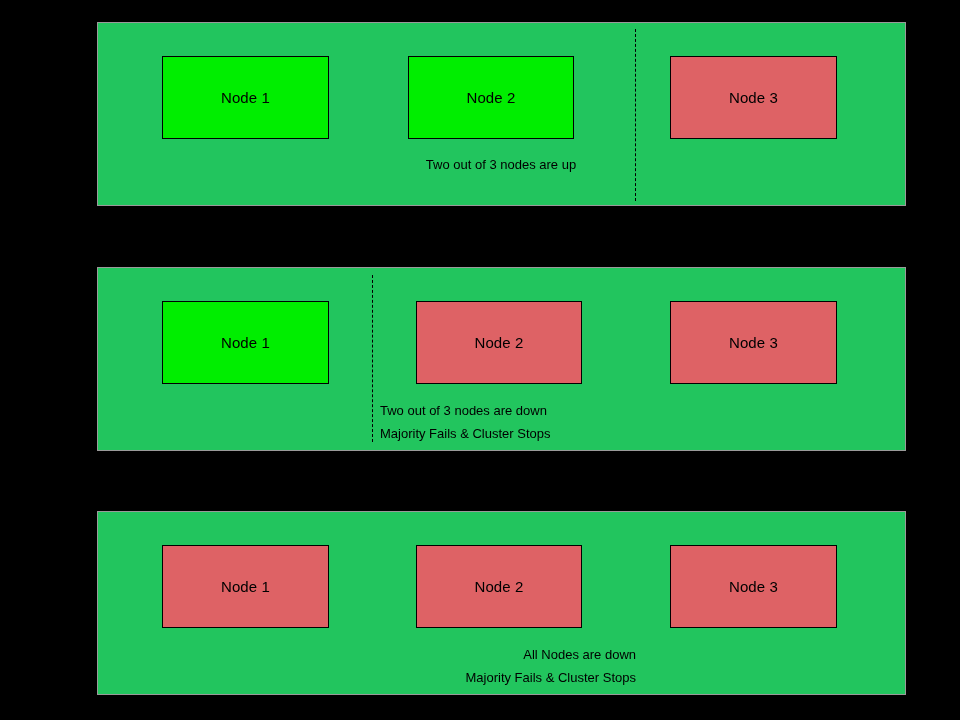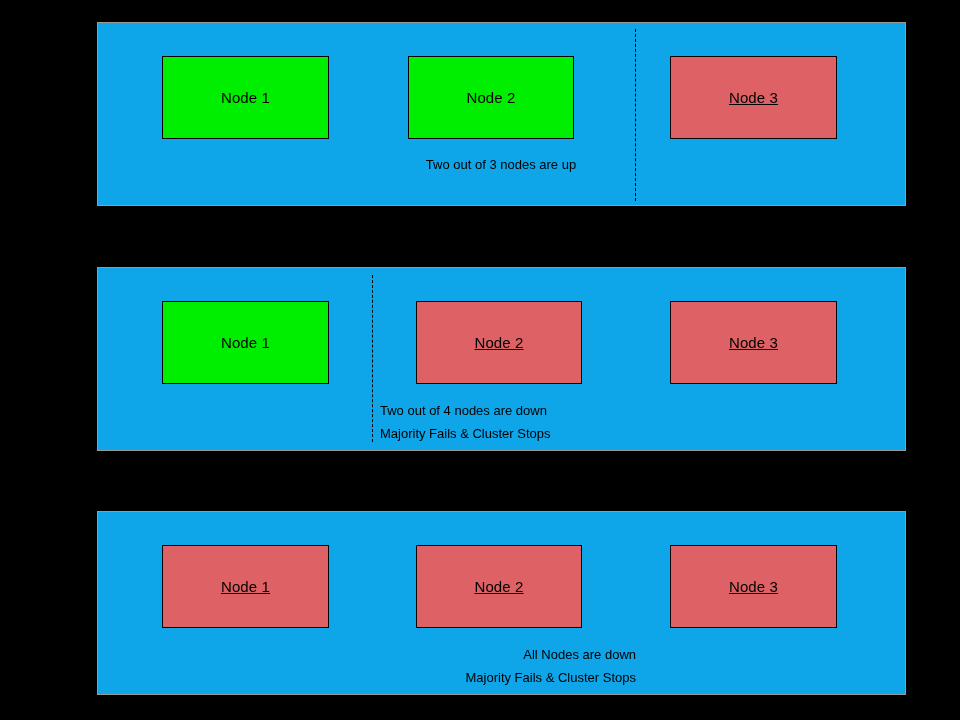--- a/index.html
+++ b/index.html
@@ -10,36 +10,36 @@
   body {
     width: 960px;
     height: 720px;
     position: relative;
     overflow: hidden;
     font-family: "Liberation Sans", sans-serif;
   }
 
   .panel {
     position: absolute;
-    background: #0ea5e9;
+    background: #22c55e;
     border: 1px solid #9a9a9a;
     box-sizing: border-box;
     overflow: hidden;
   }
 
   .node-box {
     position: absolute;
     border: 1.5px solid #000000;
     box-sizing: border-box;
     display: flex;
     align-items: center;
     justify-content: center;
   }
   .node-box.up   { background: #00EE00; }
-  .node-box.down { background: #DE6265; text-decoration: underline; }
+  .node-box.down { background: #DE6265; }
 
   .node-label {
     font-family: "Liberation Sans", sans-serif;
     font-size: 15px;
     color: #000000;
     line-height: 1;
     letter-spacing: 0.1px;
   }
 
   .divider {
@@ -115,21 +115,21 @@
 
   <div class="node-box down" id="p2-node2">
     <span class="node-label">Node 2</span>
   </div>
 
   <div class="node-box down" id="p2-node3">
     <span class="node-label">Node 3</span>
   </div>
 
   <div class="caption" id="p2-caption">
-    <span class="line">Two out of 4 nodes are down</span>
+    <span class="line">Two out of 3 nodes are down</span>
     <span class="line">Majority Fails &amp; Cluster Stops</span>
   </div>
 </div>
 
 <div class="panel" id="panel-3">
 
   <div class="node-box down" id="p3-node1">
     <span class="node-label">Node 1</span>
   </div>
 

